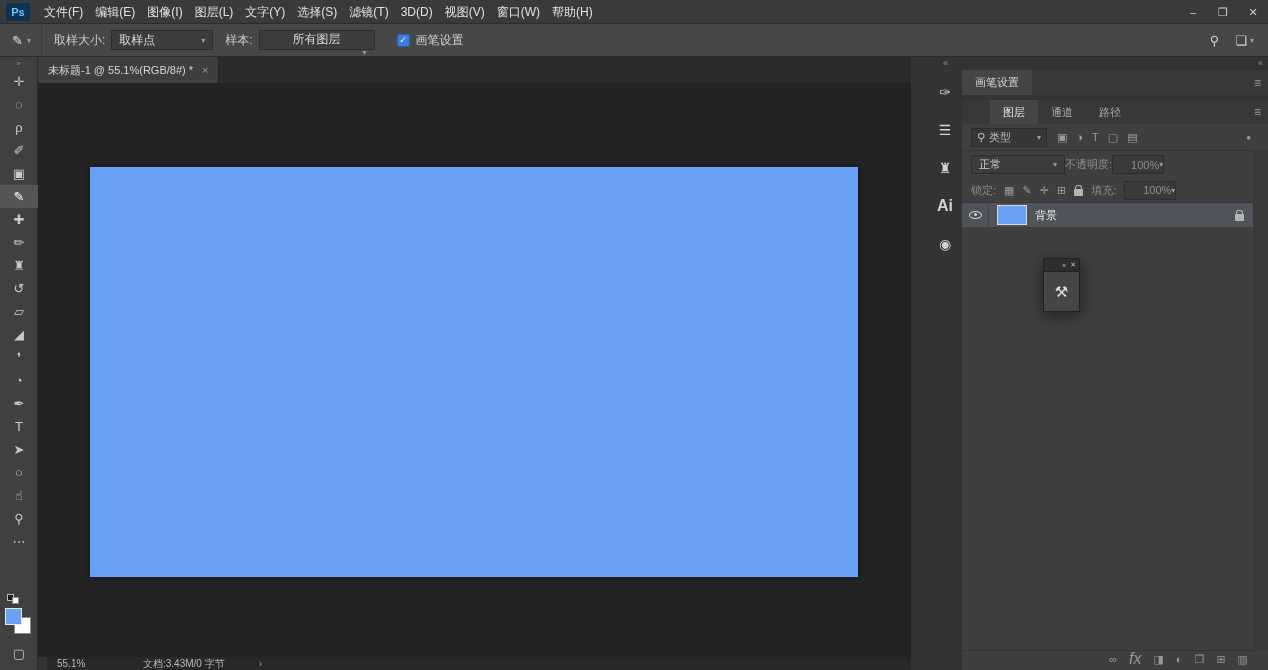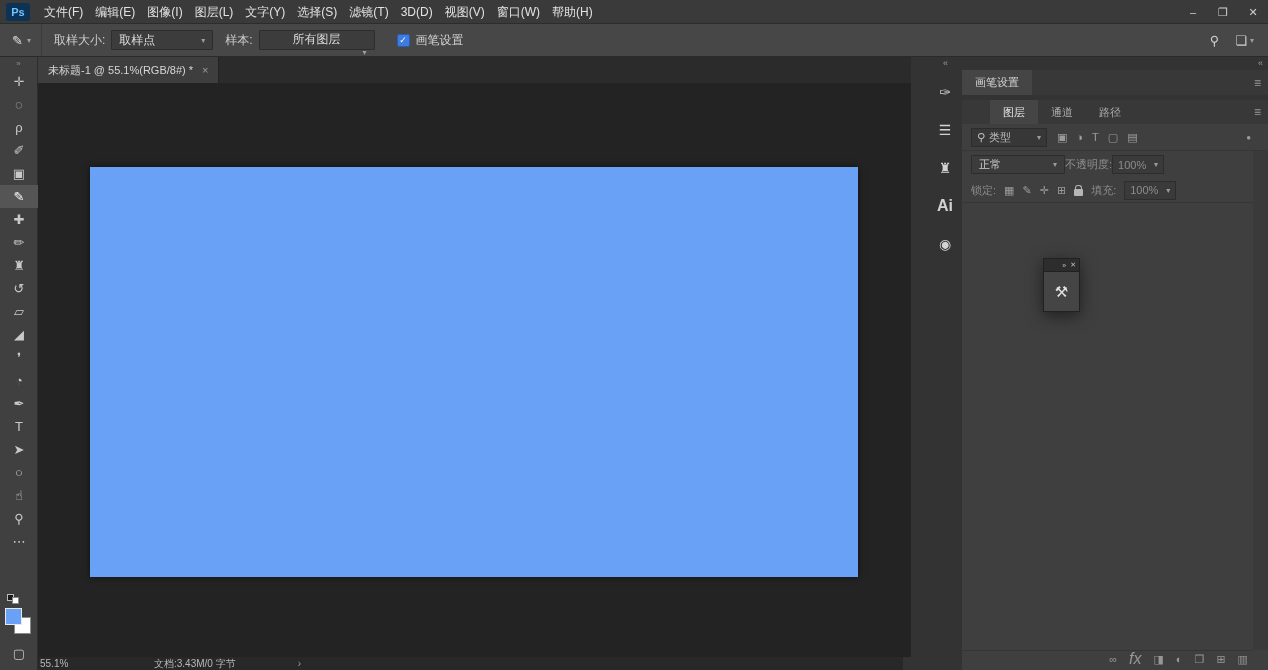--- a/index.html
+++ b/index.html
@@ -42,21 +42,21 @@
   
   .tabbar { position:absolute; left:38px; top:57px; width:873px; height:26px; background:#2b2b2b; display:flex; align-items:stretch; }
   .doc-tab { background:#3e3e3e; display:flex; align-items:center; gap:9px; padding:0 10px; font-size:11px; color:#d6d6d6; border-right:1px solid #232323; }
   .tab-close { color:#9c9c9c; font-size:11px; }
 
   
   .canvas-area { position:absolute; left:38px; top:83px; width:873px; height:574px; background:#232323; }
   .canvas-doc { position:absolute; left:52px; top:84px; width:768px; height:410px; background:#69a1f6; box-shadow:0 0 6px rgba(0,0,0,.55); }
 
   
-  .statusbar { position:absolute; left:30px; top:657px; width:873px; height:13px; background:#282828; display:flex; align-items:center; font-size:10px; color:#b8b8b8; padding-left:10px;gap:28px; }
+  .statusbar { position:absolute; left:47px; top:657px; width:873px; height:13px; background:#282828; display:flex; align-items:center; font-size:10px; color:#b8b8b8; padding-left:10px; }
   .status-zoom { width:80px; }
   .status-doc { margin-left:6px; }
   .status-chevron { margin-left:34px; color:#9a9a9a; }
 
   
   .dock { position:absolute; left:911px; top:57px; width:357px; bottom:0; background:#333333; }
   .dock-collapse { position:absolute; top:1px; font-size:9px; color:#9a9a9a; }
   .dc-left { left:32px; } .dc-right { right:5px; }
   .icon-strip { position:absolute; left:19px; top:20px; width:30px; display:flex; flex-direction:column; gap:8px; }
   .strip-icon { width:30px; height:30px; display:flex; align-items:center; justify-content:center; color:#d2d2d2; font-size:14px; border-radius:2px; }
@@ -74,21 +74,21 @@
 
   .filter-row { height:27px; display:flex; align-items:center; padding:0 9px; gap:5px; border-bottom:1px solid #363636; }
   .filter-combo { width:76px; height:19px; background:#373737; border:1px solid #2c2c2c; display:flex; align-items:center; gap:4px; padding:0 5px; font-size:11px; color:#bdbdbd; }
   .filter-combo .dd-arrow { margin-left:auto; }
   .filter-icons { display:flex; gap:9px; color:#9b9b9b; font-size:11px; margin-left:5px; align-items:center; }
   .filter-toggle { margin-left:auto; margin-right:8px; color:#9b9b9b; font-size:8px; }
 
   .blend-row { height:27px; display:flex; align-items:center; padding:0 9px; }
   .blend-select { width:94px; height:19px; font-size:11px; color:#cfcfcf; }
   .small-label { font-size:11px; color:#8d8d8d; white-space:nowrap; }
-  .value-box { width:52px; height:19px; background:#3a3a3a; border:1px solid #2d2d2d; display:flex; align-items:center; font-size:11px; color:#8d8d8d; padding:0 5px; }
+  .value-box { width:52px; height:19px; background:#3a3a3a; border:1px solid #2d2d2d; display:flex; align-items:center; font-size:11px; color:#8d8d8d; padding:0 18px; }
   .value-box .dd-arrow { margin-left:auto; }
 
   .lock-row { height:25px; display:flex; align-items:center; padding:0 9px; gap:8px; border-bottom:1px solid #363636; }
   .lock-icons { display:flex; gap:8px; align-items:center; color:#9b9b9b; font-size:11px; }
 
   .padlock { width:9px; height:7px; background:#b5b5b5; border-radius:1px; position:relative; margin-top:4px; }
   .padlock::before { content:""; position:absolute; top:-4px; left:1px; width:5px; height:4px; border:1.5px solid #b5b5b5; border-bottom:none; border-radius:3px 3px 0 0; }
 
   .layer-row { height:24px; margin-right:15px; background:#50545a; display:flex; align-items:center; }
   .eye-cell { width:27px; height:100%; display:flex; align-items:center; justify-content:center; border-right:1px solid #43474c; }
@@ -271,20 +271,28 @@
           <span>⊞</span>
           <span class="padlock"></span>
         </div>
         <span class="small-label">填充:</span>
         <div class="value-box">
           <span>100%</span>
           <span class="dd-arrow">▾</span>
         </div>
       </div>
 
+      <div class="layer-row">
+        <div class="eye-cell">
+          <span class="eye"></span>
+        </div>
+        <span class="thumb"></span>
+        <span class="layer-name">背景</span>
+        <span class="padlock layer-lock"></span>
+      </div>
 
       <div class="gutter"></div>
 
       <div class="layers-bottom">
         <span>∞</span>
         <span class="lb-fx">fx</span>
         <span>◨</span>
         <span>◐</span>
         <span>❐</span>
         <span>⊞</span>

